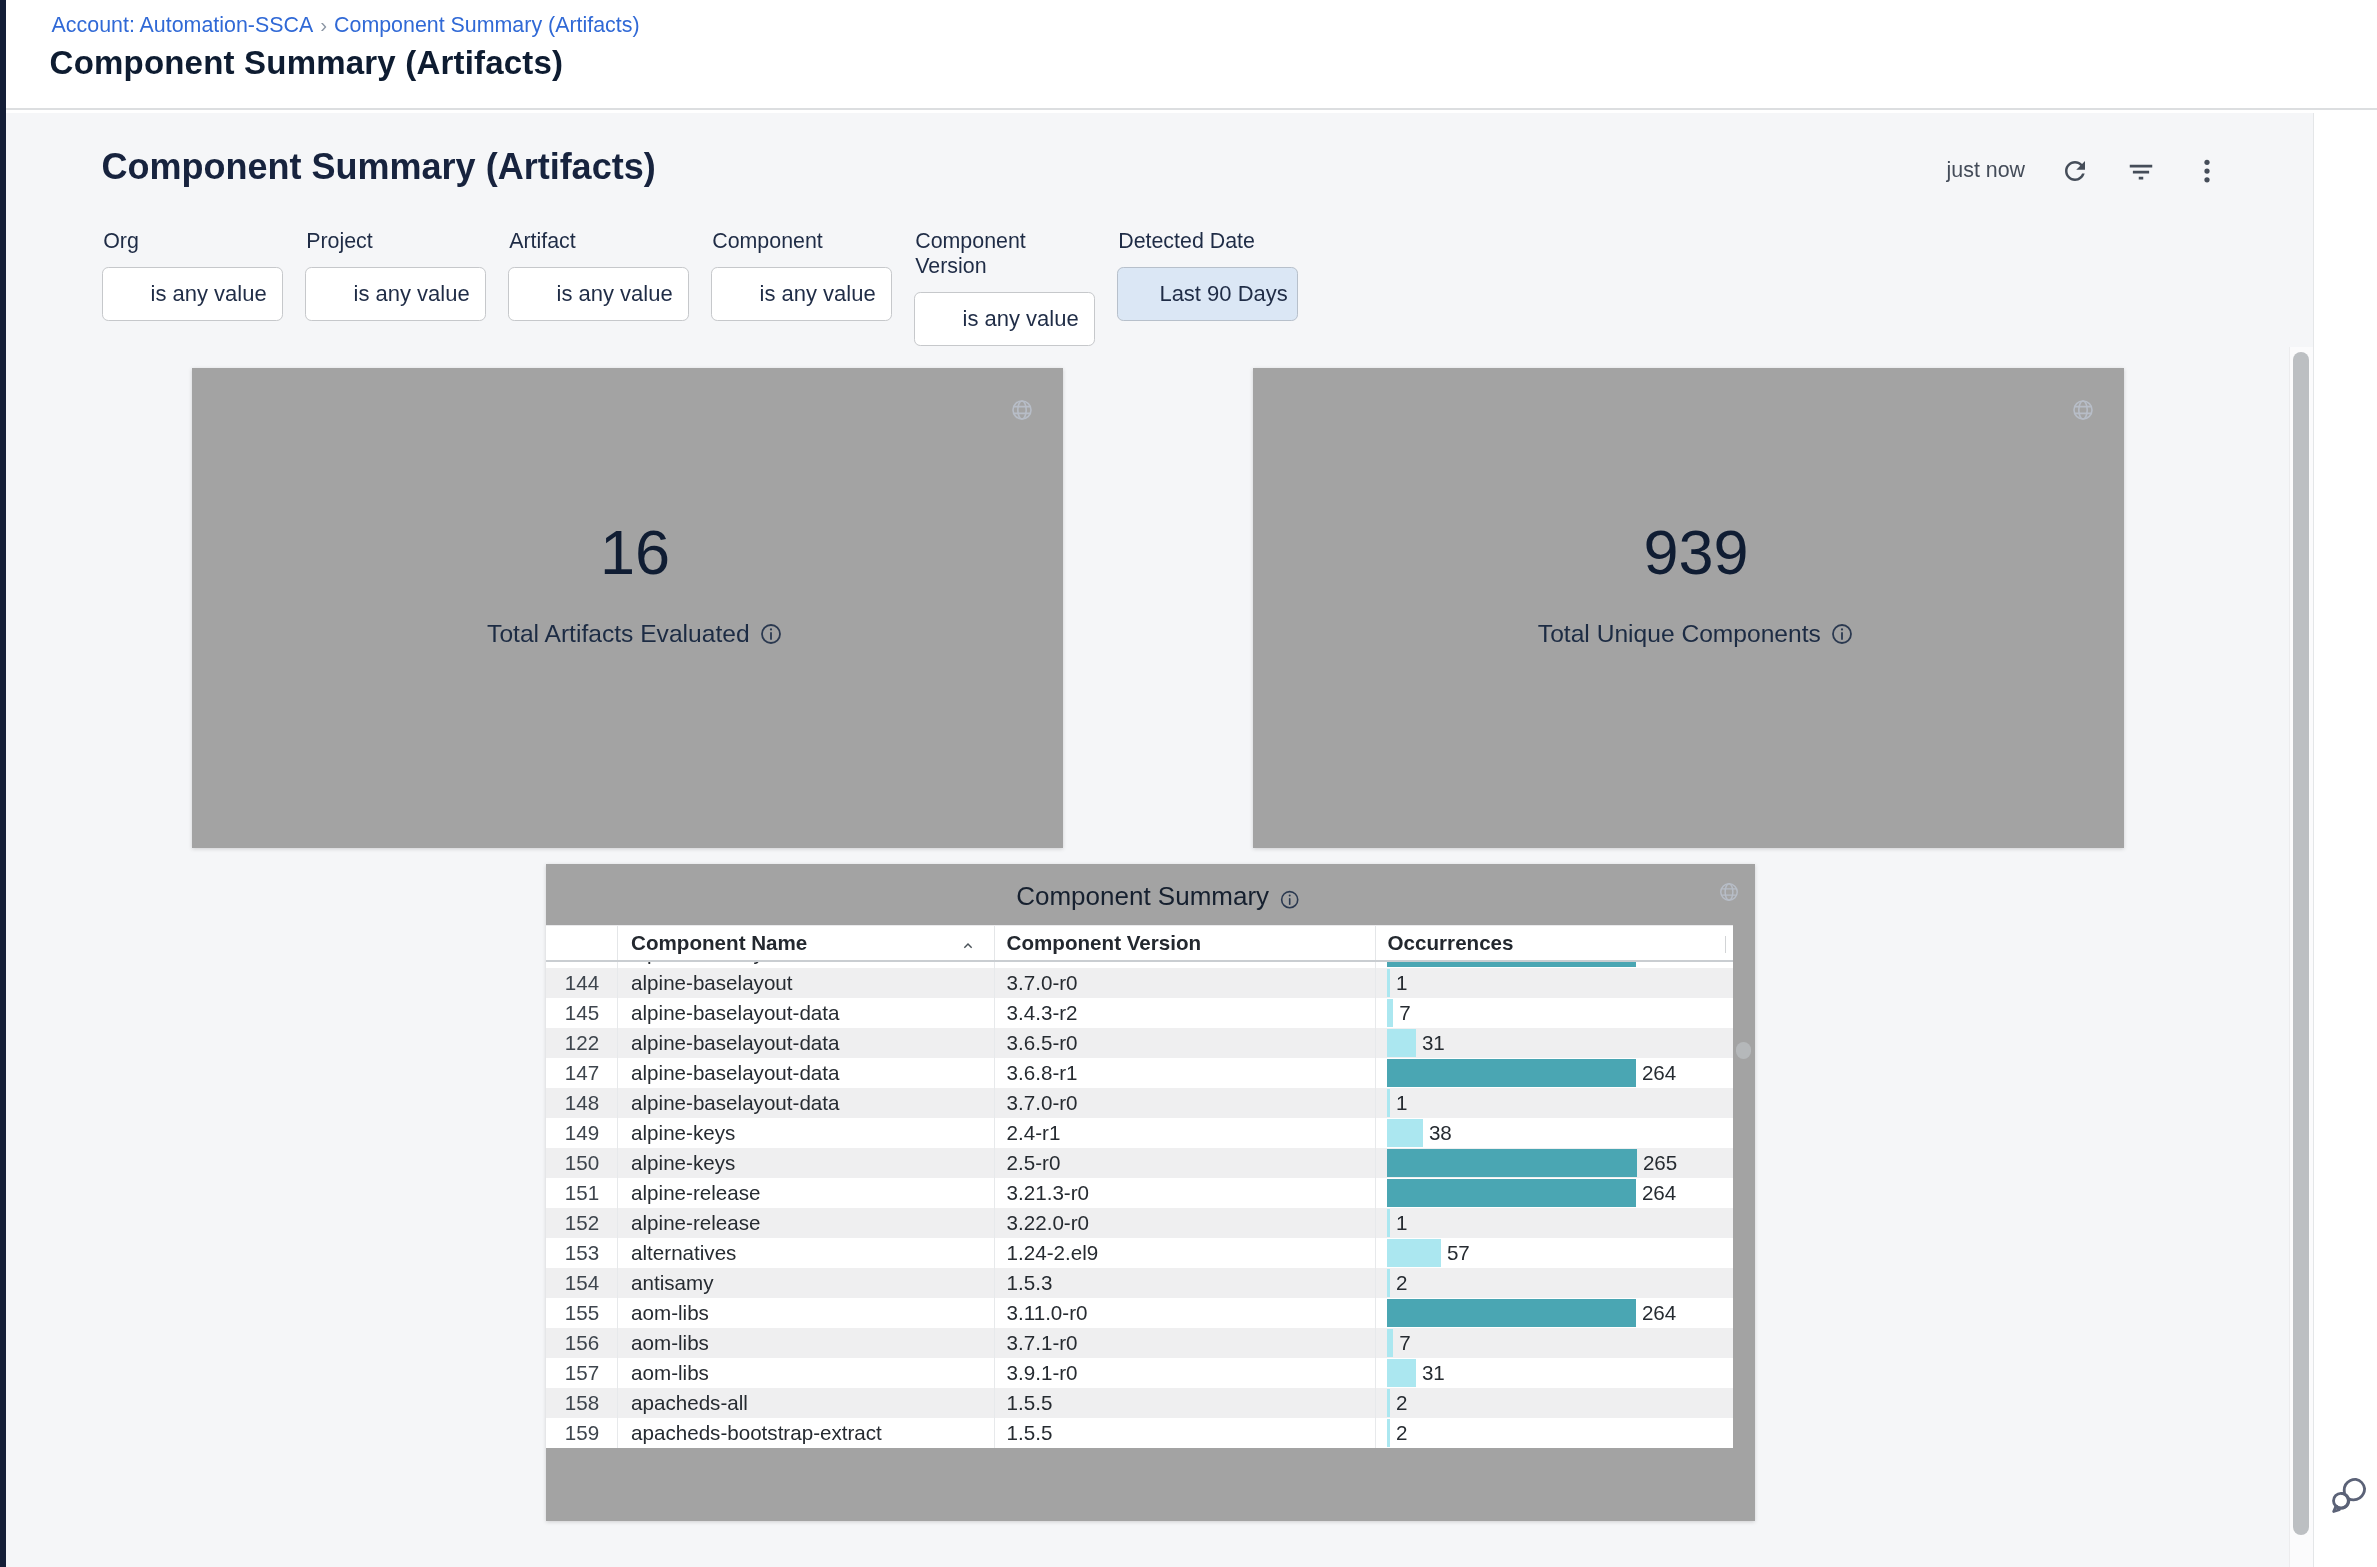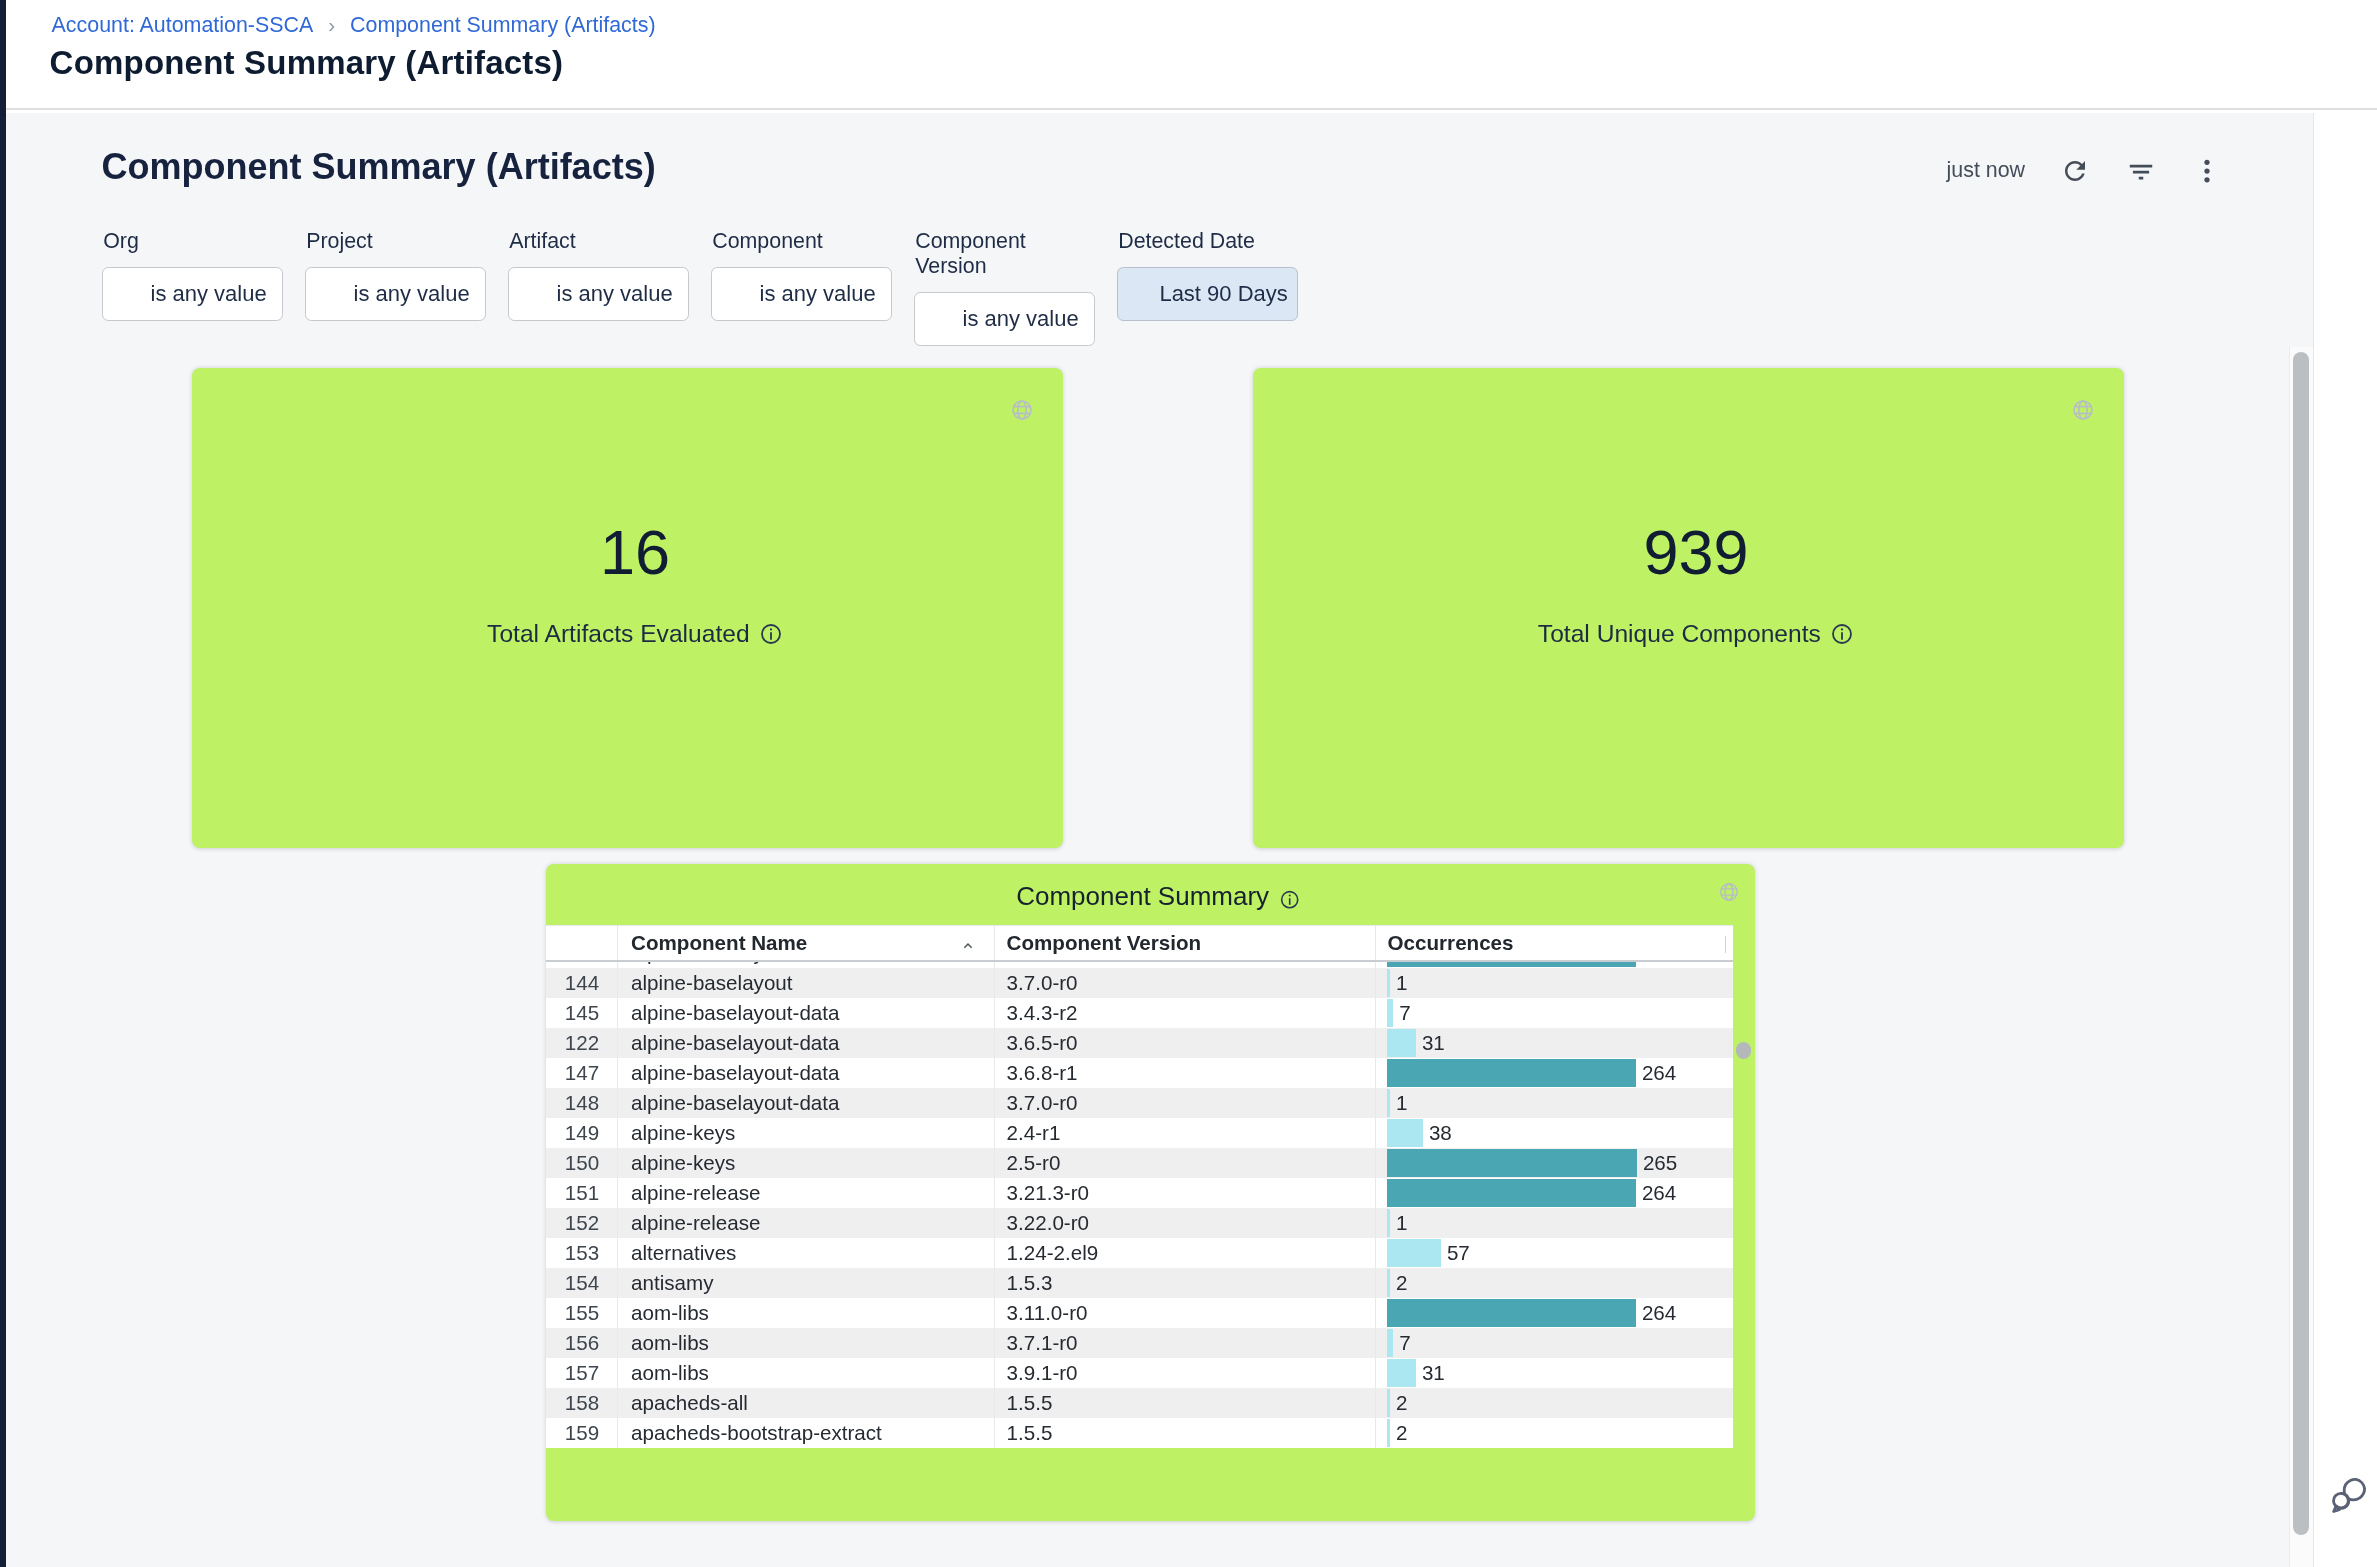--- a/index.html
+++ b/index.html
@@ -6,21 +6,21 @@
   html, body { width: 2377px; height: 1567px; }
   body {
     position: relative; overflow: hidden; background: #ffffff;
     font-family: "Liberation Sans", "DejaVu Sans", sans-serif; color: #1c2636;
   }
   
   .left-strip { position: absolute; left: 0; top: 0; width: 5.6px; height: 1567px; background: #141e37; }
 
   
   .topbar { position: absolute; left: 5.6px; top: 0; width: 2372px; height: 110px; background: #fff; border-bottom: 2.4px solid #dcdee0; }
-  .breadcrumb { position: absolute; left: 46px; top: 12.7px; font-size: 21.4px; display: flex; align-items: center; gap: 15px; }
+  .breadcrumb { position: absolute; left: 46px; top: 12.7px; font-size: 21.4px; display: flex; align-items: center; gap: 7px; }
   .breadcrumb a { color: #3069d6; text-decoration: none; cursor: pointer; }
   .breadcrumb .sep { color: #8d97a5; font-size: 20.6px; }
   .page-title { position: absolute; left: 44px; top: 44px; font-size: 33px; font-weight: 700; color: #0e1c31; letter-spacing: 0.2px; }
 
   
   .content { position: absolute; left: 5.6px; top: 113px; width: 2310px; height: 1454px; background: #f5f6f8; }
   .dash-title { position: absolute; left: 96px; top: 33px; font-size: 36px; font-weight: 600; color: #17233e; }
   .actions { position: absolute; left: 1941px; top: 40px; height: 35px; display: flex; align-items: center; gap: 33px; }
   .actions .refreshed { font-size: 21.4px; color: #444c59; }
   .icon-btn { background: none; border: none; cursor: pointer; width: 33px; height: 33px; display: flex; align-items: center; justify-content: center; padding: 0; }
@@ -28,21 +28,21 @@
 
   
   .filters { position: absolute; left: 96px; top: 116px; display: flex; gap: 22px; }
   .filter { width: 181px; }
   .flabel { font-size: 21.4px; color: #1f2c46; margin: 0 0 12.7px 1.6px; }
   .fbtn { width: 100%; height: 54px; border: 0.8px solid #c6c8cb; border-radius: 6.3px; background: #fff;
           font-size: 22px; color: #1f2c46; font-family: inherit; display: flex; align-items: center; justify-content: center; cursor: pointer; padding-left: 33px; }
   .filter.active .fbtn { background: #dbe7f5; border-color: #b7c0cb; }
 
   
-  .card { position: absolute; background: #bef264; border-radius: 8px; box-shadow: 0 0.8px 4px rgba(0,0,0,0.16); padding-left: 16px; }
+  .card { position: absolute; background: #a3a3a3; border-radius: 0; box-shadow: 0 0.8px 4px rgba(0,0,0,0.16); padding-left: 16px; }
   #card-artifacts  { left: 186px;  top: 255px; width: 871px; height: 480px; }
   #card-components { left: 1247px; top: 255px; width: 871px; height: 480px; }
   .globe { position: absolute; top: 30px; right: 28.5px; width: 24px; height: 24px; cursor: pointer; }
   .big-num { margin-top: 148px; text-align: center; font-size: 63px; font-weight: 500; color: #101d33; }
   .stat-label { margin-top: 32px; display: flex; justify-content: center; align-items: center; gap: 9.5px; font-size: 24.6px; color: #1c2b43; }
   .info-ic { width: 24px; height: 24px; cursor: pointer; flex: none; }
 
   
   #table-card { left: 540px; top: 751px; width: 1209px; height: 657px; overflow: hidden; }
   .tc-title { margin-top: 17.4px; display: flex; justify-content: center; align-items: center; gap: 9.5px; font-size: 26px; font-weight: 500; color: #16202f; }

